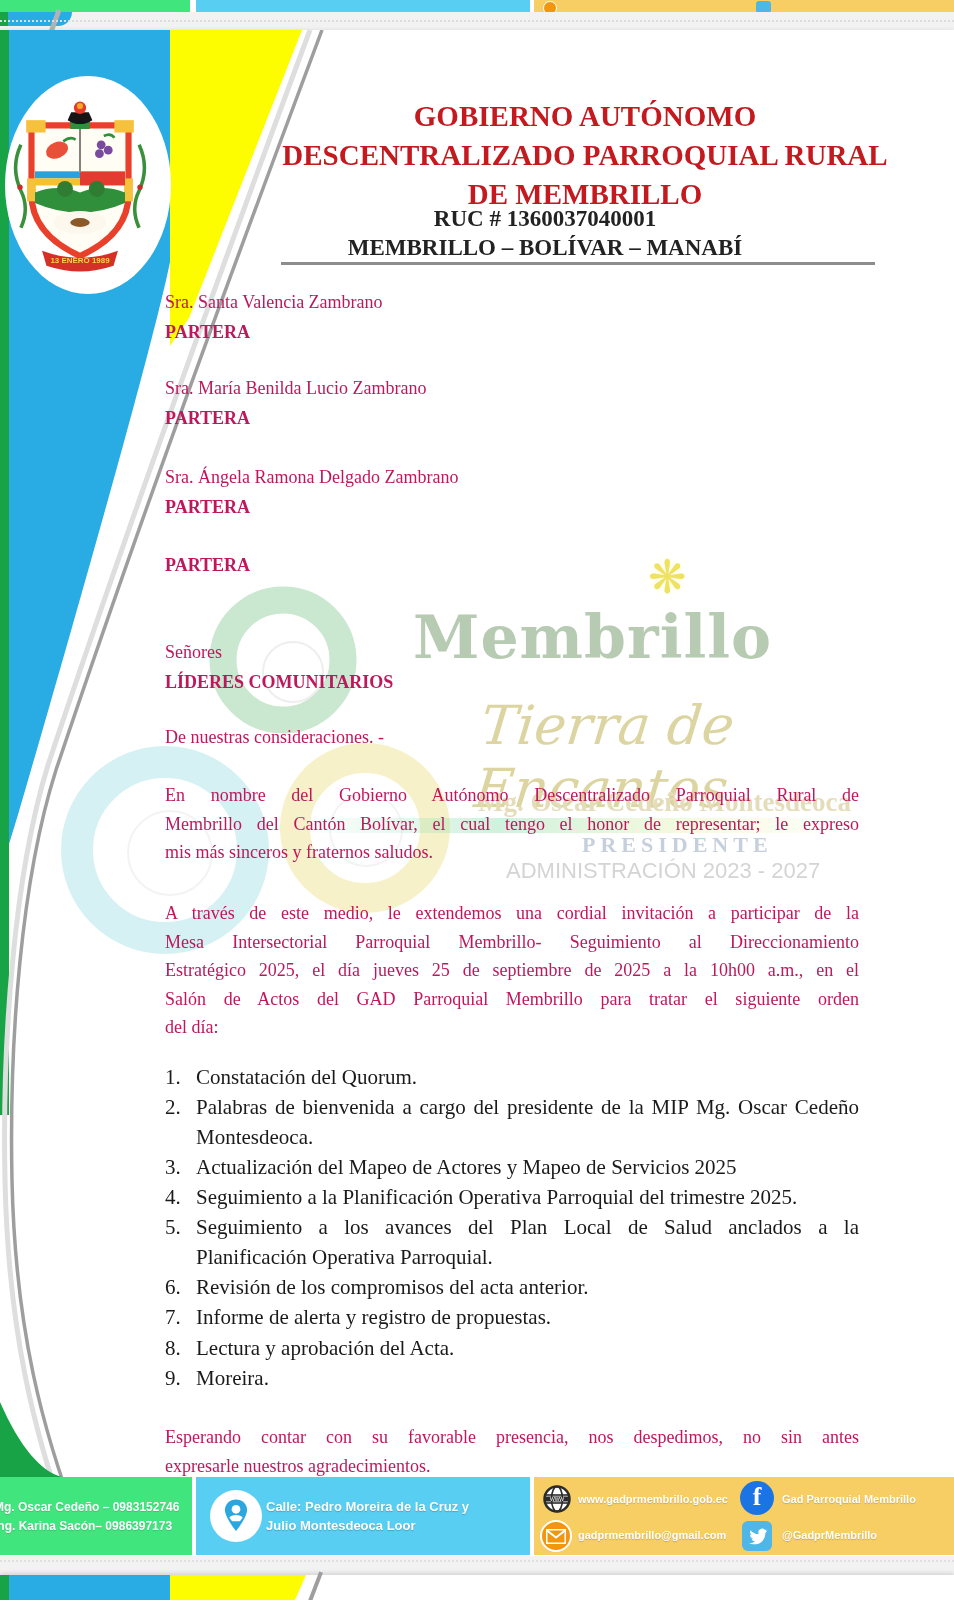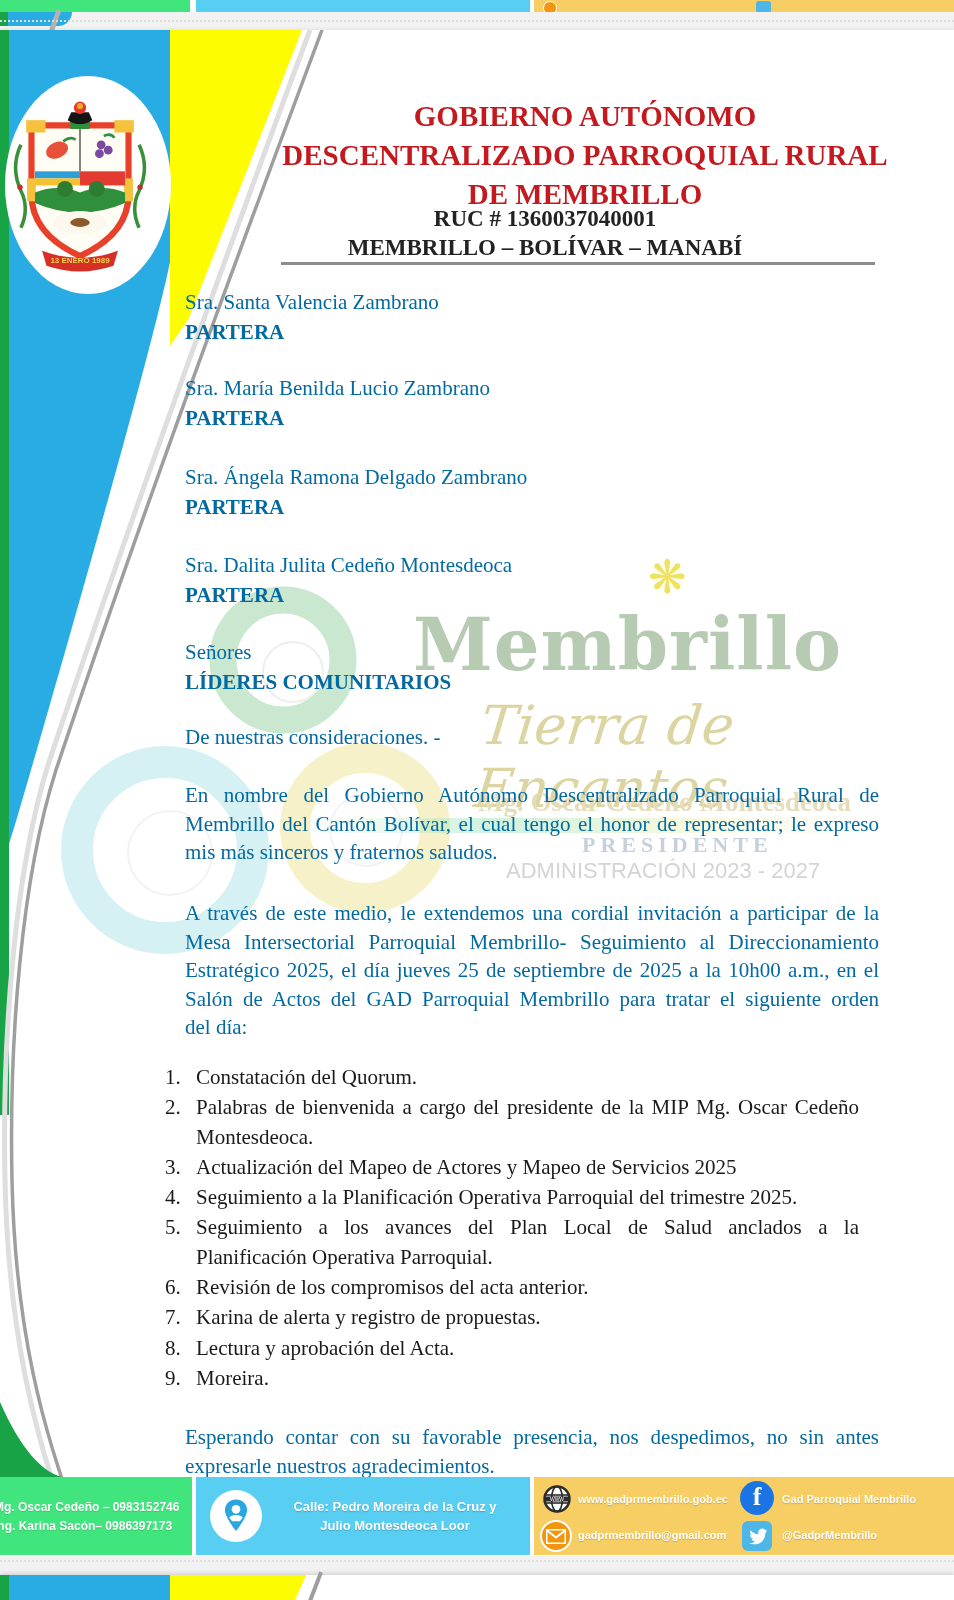--- a/index.html
+++ b/index.html
@@ -50,35 +50,35 @@
   .hdr-title { position:absolute; left:228px; top:51px; width:714px; text-align:center; z-index:2;
                color:#c4191e; font-weight:bold; font-size:29px; line-height:39px;margin-top:16px; }
   .hdr-sub { position:absolute; left:150px; top:174px; width:790px; text-align:center; z-index:2;
              color:#222; font-weight:bold; font-size:23px; line-height:29px; }
   .hdr-rule { position:absolute; left:281px; top:232px; width:594px; height:3px; background:#8d8d8d; z-index:2; }
 
   
   .wm { position:absolute; z-index:1; }
   .wm-rings { left:0; top:0; }
   .wm-brand { left:413px; top:572px; font-family:"DejaVu Serif", serif; font-weight:bold;
-              font-size:72px; letter-spacing:1px; color:#b7cbb3; }
+              font-size:60px; letter-spacing:1px; color:#b7cbb3; }
   .wm-spark { left:648px; top:520px; font-size:46px; color:#efe261; text-shadow:0 0 8px #fffbe0; font-family:"DejaVu Sans",sans-serif;}
   .wm-slogan { left:478px; top:664px; font-style:italic; font-size:54px; color:#dcd5a2;
                font-family:"DejaVu Serif", serif; transform:skewX(-6deg); }
   .wm-president { left:478px; top:757px; font-size:27px; color:#e5dcba; font-weight:bold; }
   .wm-ptitle { left:582px; top:802px; font-size:22px; color:#c6d0dc; font-weight:bold;
                letter-spacing:5px; font-family:"Liberation Serif", serif; }
   .wm-admin { left:506px; top:828px; font-size:22px; color:#d4d4d4;
               font-family:"Liberation Sans", sans-serif; }
   .wm-swash { left:300px; top:788px; width:560px; height:15px;
               background:linear-gradient(90deg, rgba(150,225,180,0), rgba(150,225,180,.45) 35%, rgba(235,240,160,.35) 70%, rgba(235,240,160,0)); }
 
   
-  .txt { position:absolute; left:165px; width:694px; z-index:2; color:#0369a1;
-         font-size:21px; line-height:30px;margin-left:20px; }
+  .txt { position:absolute; left:165px; width:694px; z-index:2; color:#be185d;
+         font-size:18px; line-height:30px; }
   .bold { font-weight:bold; }
   .para { line-height:28.6px; }
   .jline { text-align:justify; text-align-last:justify; }
   .lastline { text-align:left; }
 
   .agenda { position:absolute; left:165px; top:1033px; width:694px; z-index:2; color:#1a1a1a;
             font-size:21px; line-height:29.3px; }
   .agenda-item { display:flex; margin-bottom:1px; }
   .agenda-num { width:31px; flex:0 0 31px; }
   .agenda-text { flex:1; }
@@ -87,21 +87,21 @@
   .footer { position:absolute; left:0; top:1447px; width:954px; height:78px; z-index:4;
             font-family:"Liberation Sans", sans-serif; color:#fff; }
   .f-green { position:absolute; left:0; top:0; width:192px; height:78px; background:#41e57d;
              display:flex; flex-direction:column; justify-content:center; gap:5px; overflow:hidden; }
   .f-green div { white-space:nowrap; font-size:12px; font-weight:bold; margin-left:-6px;
                  text-shadow:0 1px 1px rgba(0,0,0,.15); }
   .f-blue { position:absolute; left:196px; top:0; width:334px; height:78px; background:#57cef2; }
   .pin-wrap { position:absolute; left:14px; top:13px; width:52px; height:52px; background:#fff;
               border-radius:50%; display:flex; align-items:center; justify-content:center; }
   .f-blue .addr { position:absolute; left:70px; top:0; width:258px; height:78px; display:flex;
-                  flex-direction:column; justify-content:center; gap:4px; text-align:center; }
+                  flex-direction:column; justify-content:center; gap:4px; text-align:left; }
   .f-blue .addr div { font-size:13px; font-weight:bold; text-shadow:0 1px 1px rgba(0,0,0,.2); }
   .f-yellow { position:absolute; left:534px; top:0; width:420px; height:78px; background:#f6ce63; }
   .f-yellow .lbl { position:absolute; font-size:11px; font-weight:bold; color:#fff;
                    text-shadow:0 1px 1px rgba(0,0,0,.18); white-space:nowrap; }
   .ic-globe { position:absolute; left:8px; top:7px; width:30px; height:30px; }
   .lbl-web { left:44px; top:16px; }
   .ic-fb { position:absolute; left:206px; top:4px; width:34px; height:34px; border-radius:50%;
            background:#1b74e4; color:#fff; font-family:"Liberation Serif",serif; font-weight:bold;
            font-size:26px; text-align:center; line-height:32px; }
   .lbl-fb { left:248px; top:16px; }
@@ -213,21 +213,20 @@
     </div>
     <div class="txt" style="top:343px">
       <div>Sra. María Benilda Lucio Zambrano</div>
       <div class="bold">PARTERA</div>
     </div>
     <div class="txt" style="top:432px">
       <div>Sra. Ángela Ramona Delgado Zambrano</div>
       <div class="bold">PARTERA</div>
     </div>
     <div class="txt" style="top:520px">
-      <div>Sra. Dalita Julita Cedeño Montesdeoca</div>
       <div class="bold">PARTERA</div>
     </div>
     <div class="txt" style="top:607px">
       <div>Señores</div>
       <div class="bold">LÍDERES COMUNITARIOS</div>
     </div>
 
     <div class="txt para" style="top:751px">
       <div class="jline">En nombre del Gobierno Autónomo Descentralizado Parroquial Rural de</div>
       <div class="jline">Membrillo del Cantón Bolívar, el cual tengo el honor de representar; le expreso</div>
@@ -279,21 +278,21 @@
       </div>
       <div class="agenda-item">
         <span class="agenda-num">6.</span>
         <div class="agenda-text">
             <div class="lastline">Revisión de los compromisos del acta anterior.</div>
           </div>
       </div>
       <div class="agenda-item">
         <span class="agenda-num">7.</span>
         <div class="agenda-text">
-            <div class="lastline">Karina de alerta y registro de propuestas.</div>
+            <div class="lastline">Informe de alerta y registro de propuestas.</div>
           </div>
       </div>
       <div class="agenda-item">
         <span class="agenda-num">8.</span>
         <div class="agenda-text">
             <div class="lastline">Lectura y aprobación del Acta.</div>
           </div>
       </div>
       <div class="agenda-item">
         <span class="agenda-num">9.</span>

